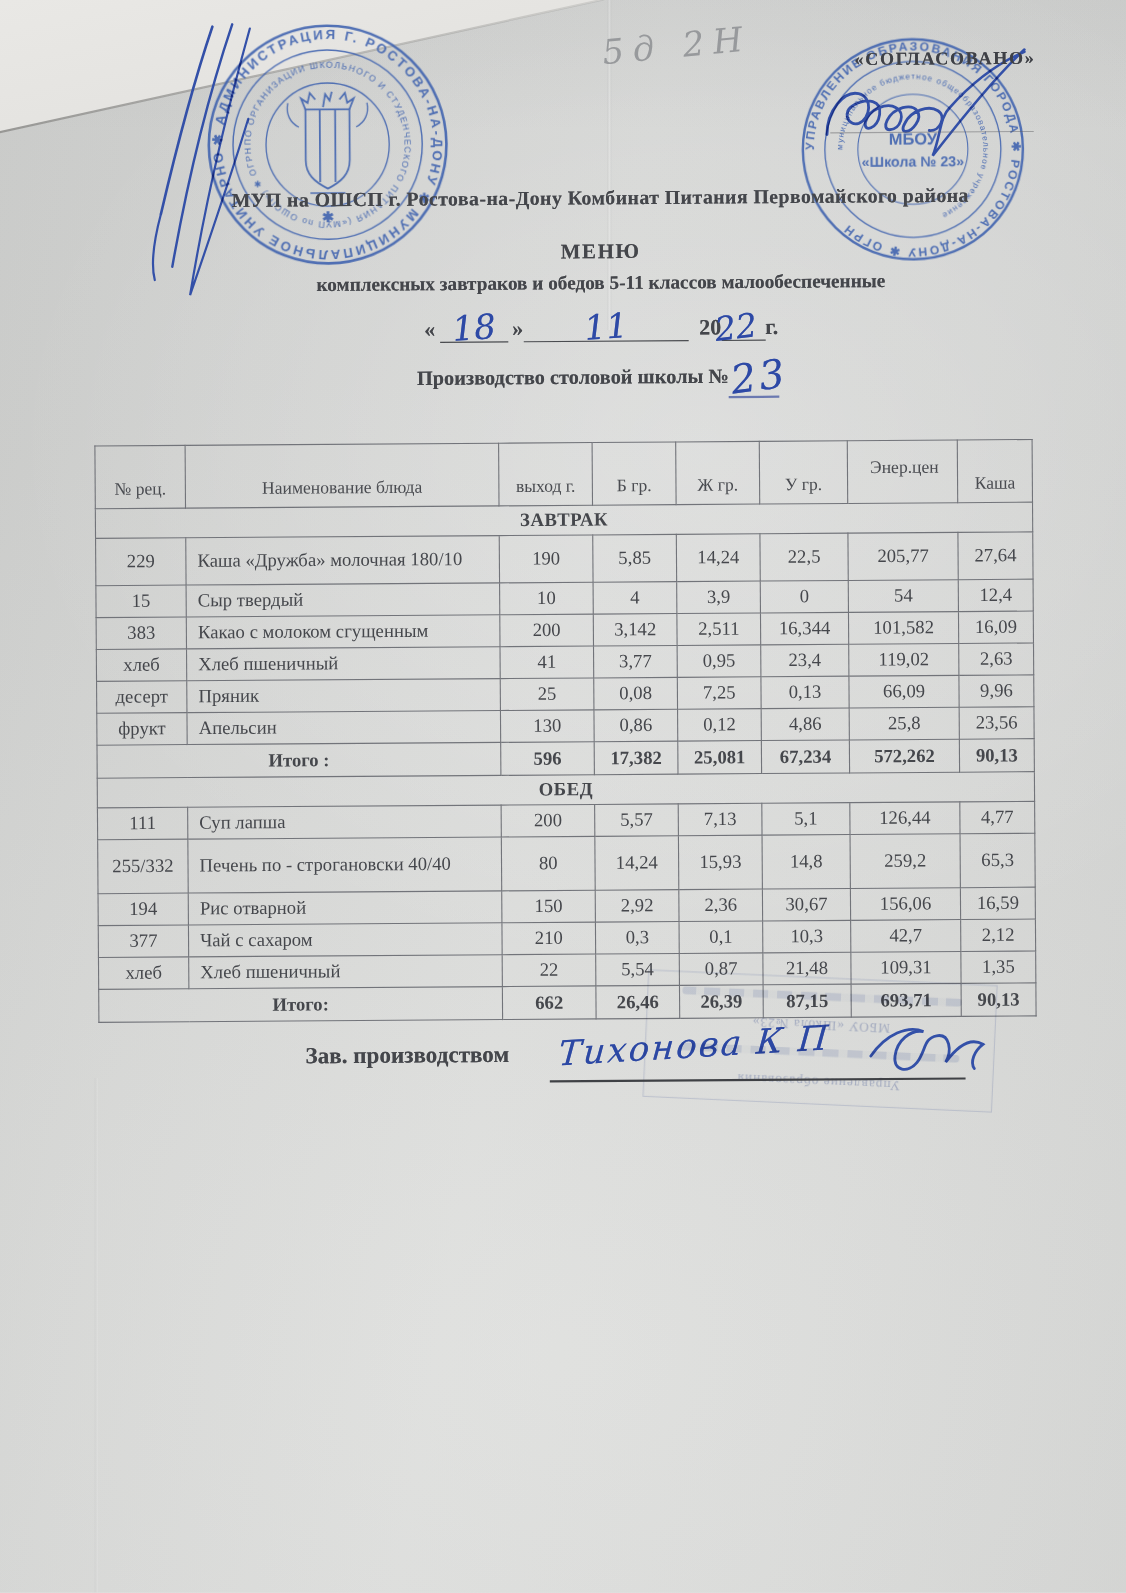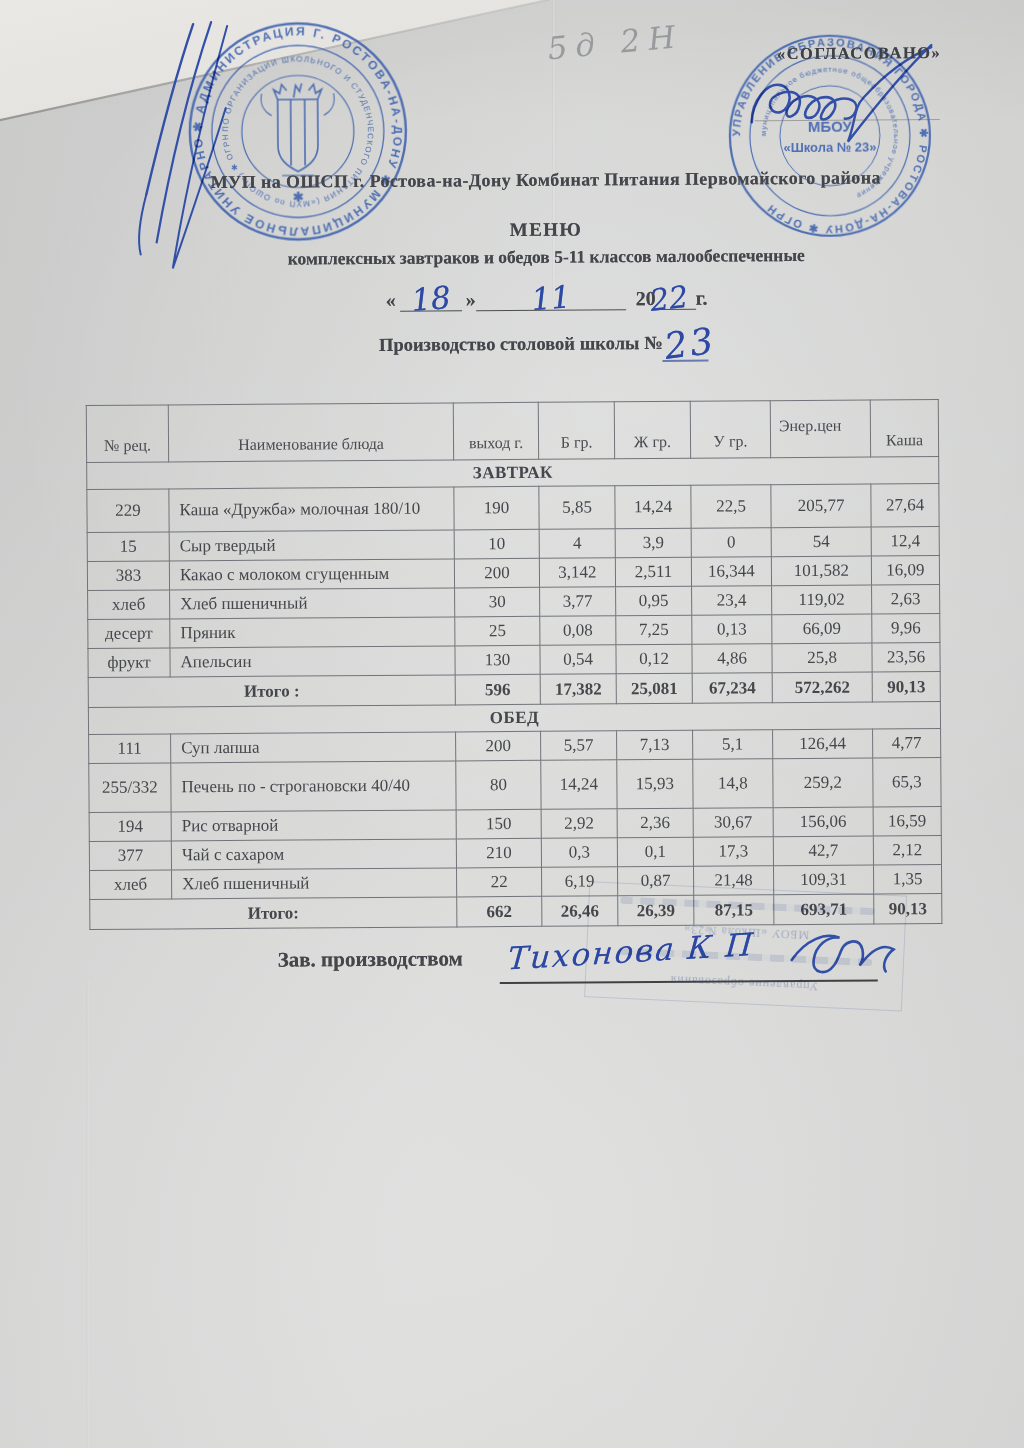--- a/index.html
+++ b/index.html
@@ -92,21 +92,21 @@
   .faint-stamp .streak{width:86%;height:7px;border-radius:3px;
     background:repeating-linear-gradient(90deg,rgba(95,112,162,.28) 0 14px,rgba(95,112,162,.05) 14px 22px);}
 
   
   #menu-table{
     position:absolute;left:88px;top:402px;border-collapse:collapse;table-layout:fixed;
     font-size:17px;color:#45474c;
   }
   #menu-table th,#menu-table td{border:1px solid #72747a;padding:1px 6px;text-align:center;overflow:hidden;}
   #menu-table th{font-weight:normal;font-size:16px;vertical-align:bottom;height:48px;padding-bottom:7px;color:#4a4c51;}
-  #menu-table th.th-ener{vertical-align:middle;text-align:left;padding-left:8px;}
+  #menu-table th.th-ener{vertical-align:middle;text-align:left;padding-left:20px;}
   #menu-table th.th-ener span{display:inline-block;width:64px;word-break:break-all;line-height:1.25;text-align:left;}
   #menu-table td.dish{text-align:left;padding-left:10px;}
   #menu-table td.rid{padding:0 11px;word-break:break-all;line-height:1.2;}
   #menu-table tr.sec-row td{font-weight:bold;height:24px;font-size:17px;letter-spacing:.5px;}
   #menu-table tr.data-row td{height:26px;}
   #menu-table tr.tall-1 td{height:40px;}
   #menu-table tr.tall-2 td{height:46px;}
   #menu-table tr.total-row td{font-weight:bold;height:27px;}
 
   
@@ -253,42 +253,42 @@
           <td>200</td>
           <td>3,142</td>
           <td>2,511</td>
           <td>16,344</td>
           <td>101,582</td>
           <td>16,09</td>
         </tr>
         <tr class="data-row">
           <td class="rid">хлеб</td>
           <td class="dish">Хлеб пшеничный</td>
-          <td>30</td>
+          <td>41</td>
           <td>3,77</td>
           <td>0,95</td>
           <td>23,4</td>
           <td>119,02</td>
           <td>2,63</td>
         </tr>
         <tr class="data-row">
           <td class="rid">десерт</td>
           <td class="dish">Пряник</td>
           <td>25</td>
           <td>0,08</td>
           <td>7,25</td>
           <td>0,13</td>
           <td>66,09</td>
           <td>9,96</td>
         </tr>
         <tr class="data-row">
           <td class="rid">фрукт</td>
           <td class="dish">Апельсин</td>
           <td>130</td>
-          <td>0,54</td>
+          <td>0,86</td>
           <td>0,12</td>
           <td>4,86</td>
           <td>25,8</td>
           <td>23,56</td>
         </tr>
         <tr class="total-row">
           <td colspan="2">Итого :</td>
           <td>596</td>
           <td>17,382</td>
           <td>25,081</td>
@@ -328,29 +328,29 @@
           <td>30,67</td>
           <td>156,06</td>
           <td>16,59</td>
         </tr>
         <tr class="data-row">
           <td class="rid">377</td>
           <td class="dish">Чай с сахаром</td>
           <td>210</td>
           <td>0,3</td>
           <td>0,1</td>
-          <td>17,3</td>
+          <td>10,3</td>
           <td>42,7</td>
           <td>2,12</td>
         </tr>
         <tr class="data-row">
           <td class="rid">хлеб</td>
           <td class="dish">Хлеб пшеничный</td>
           <td>22</td>
-          <td>6,19</td>
+          <td>5,54</td>
           <td>0,87</td>
           <td>21,48</td>
           <td>109,31</td>
           <td>1,35</td>
         </tr>
         <tr class="total-row">
           <td colspan="2">Итого:</td>
           <td>662</td>
           <td>26,46</td>
           <td>26,39</td>

